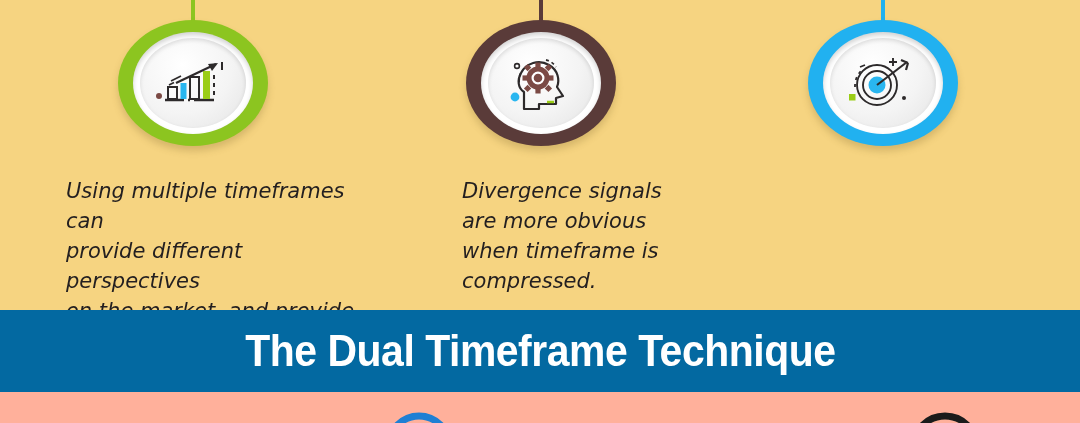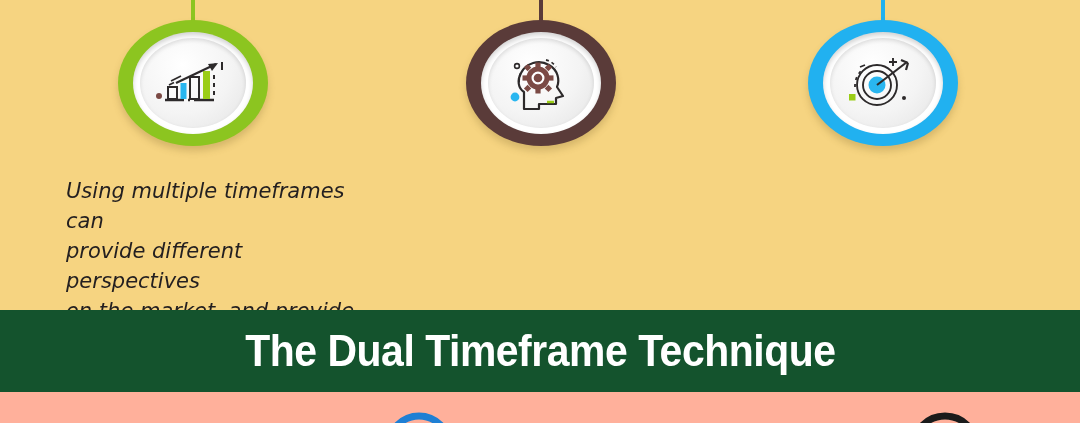--- a/index.html
+++ b/index.html
@@ -24,21 +24,21 @@
   .band-top {
     position: absolute;
     left: 0; top: 0;
     width: 1080px; height: 310px;
     background: #f6d481;
   }
   .band-banner {
     position: absolute;
     left: 0; top: 310px;
     width: 1080px; height: 82px;
-    background: #14532d;
+    background: #0369a1;
     display: flex;
     align-items: center;
     justify-content: center;
   }
   .band-bottom {
     position: absolute;
     left: 0; top: 392px;
     width: 1080px; height: 31px;
     background: #ffb09b;
     overflow: hidden;
@@ -230,20 +230,24 @@
         <circle cx="58" cy="44" r="2" fill="#2d2a2b"></circle>
       </svg>
     </div>
   </div>
 
   <div class="col col-1">Using multiple timeframes can
 provide different perspectives
 on the market, and provide key
 information on the lead-lag
 relationship.</div>
+  <div class="col col-2">Divergence signals
+are more obvious
+when timeframe is
+compressed.</div>
 
   <div class="band-banner">
     <div class="banner-title">The Dual Timeframe Technique</div>
   </div>
 
   <div class="band-bottom">
 
     <svg class="peek" style="left:364px; top:14px;" width="110" height="40" viewBox="0 0 110 40">
       <circle cx="55" cy="40" r="30" fill="none" stroke="#1f7fd4" stroke-width="7"></circle>
       <circle cx="55" cy="40" r="16" fill="none" stroke="#1f7fd4" stroke-width="7"></circle>

